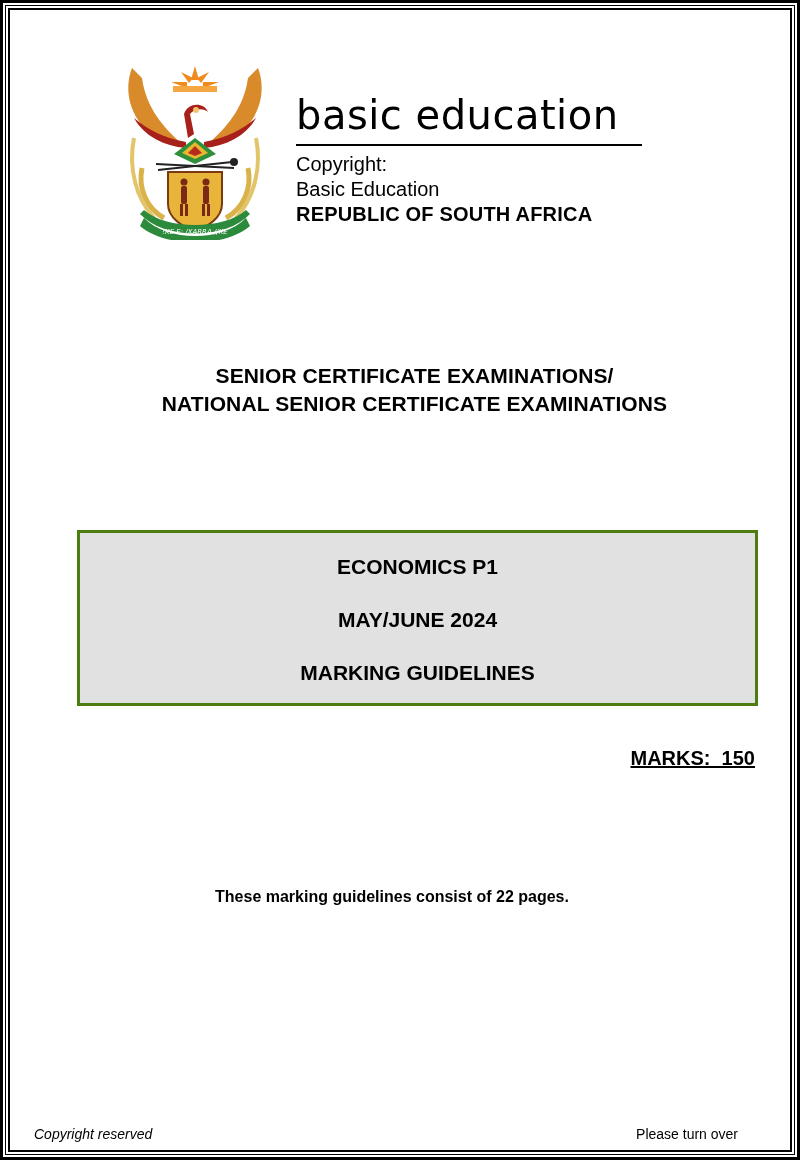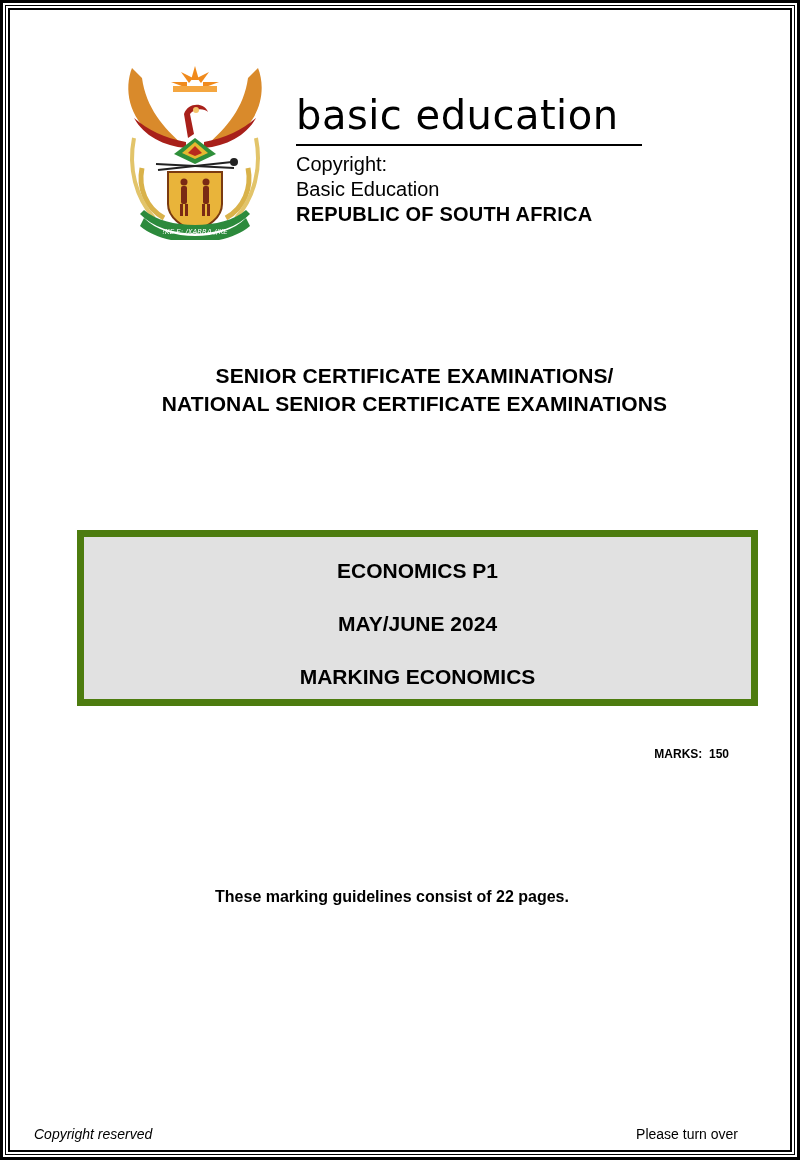--- a/index.html
+++ b/index.html
@@ -21,26 +21,26 @@
   .logo-line { font-size: 20px; line-height: 25px; }
   .logo-line.bold { font-weight: bold; font-size: 20px; letter-spacing: 0.2px; }
 
   
   .exam-heading { position: absolute; left: 0; top: 362px; width: 800px; text-align: center;
                   font-weight: bold; font-size: 21px; line-height: 28px; }
   .exam-heading div { letter-spacing: 0.1px; padding-left: 29px; }
 
   
   .title-box { position: absolute; left: 77px; top: 530px; width: 681px; height: 176px;
-               box-sizing: border-box; background: #e1e1e1; border: 7px solid #4d7c0f; 
+               box-sizing: border-box; background: #e1e1e1; border: 3px solid #4d7c0f; 
                text-align: center; font-weight: bold; font-size: 21px; }
   .title-box .t { position: absolute; left: 0; width: 100%; }
   .t1 { top: 22px; } .t2 { top: 75px; } .t3 { top: 128px; }
 
-  .marks { position: absolute; right: 71px; top: 747px; font-weight: bold; font-size: 12px; }
+  .marks { position: absolute; right: 45px; top: 747px; font-weight: bold; font-size: 20px; text-decoration: underline; }
   .pages-note { position: absolute; left: 0; width: 784px; top: 888px; text-align: center;
                 font-weight: bold; font-size: 16px; }
 
   .footer-left { position: absolute; left: 34px; top: 1126px; font-style: italic; font-size: 14px; }
   .footer-right { position: absolute; right: 62px; top: 1126px; font-size: 14px; }
 </style>
 </head>
 <body>
 
 <div class="frame frame-outer"></div>
@@ -105,21 +105,21 @@
 </div>
 
 <div class="exam-heading">
   <div>SENIOR CERTIFICATE EXAMINATIONS/</div>
   <div>NATIONAL SENIOR CERTIFICATE EXAMINATIONS</div>
 </div>
 
 <div class="title-box">
   <div class="t t1">ECONOMICS P1</div>
   <div class="t t2">MAY/JUNE 2024</div>
-  <div class="t t3">MARKING ECONOMICS</div>
+  <div class="t t3">MARKING GUIDELINES</div>
 </div>
 
 <div class="marks"><span style="white-space:pre">MARKS:  150</span></div>
 
 <div class="pages-note">These marking guidelines consist of 22 pages.</div>
 
 <div class="footer-left">Copyright reserved</div>
 <div class="footer-right">Please turn over</div>
 
 </body></html>

